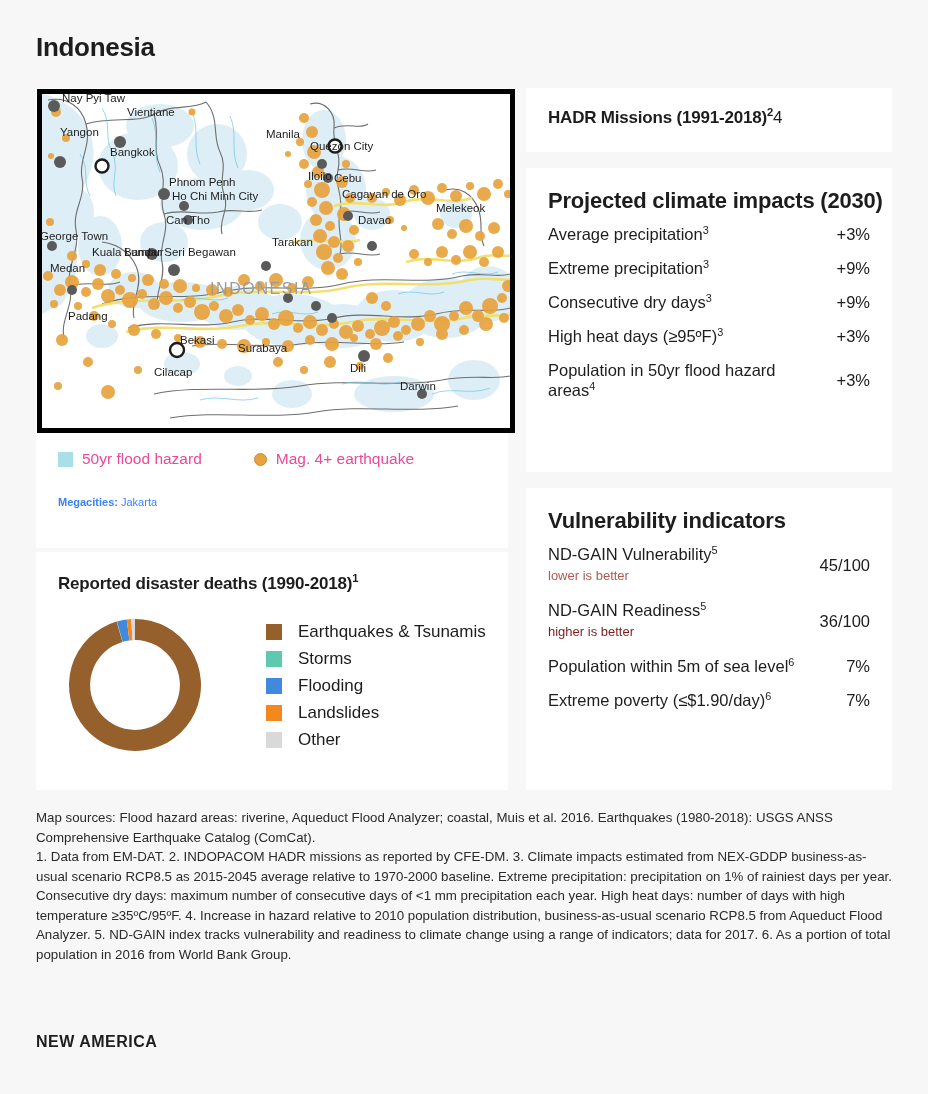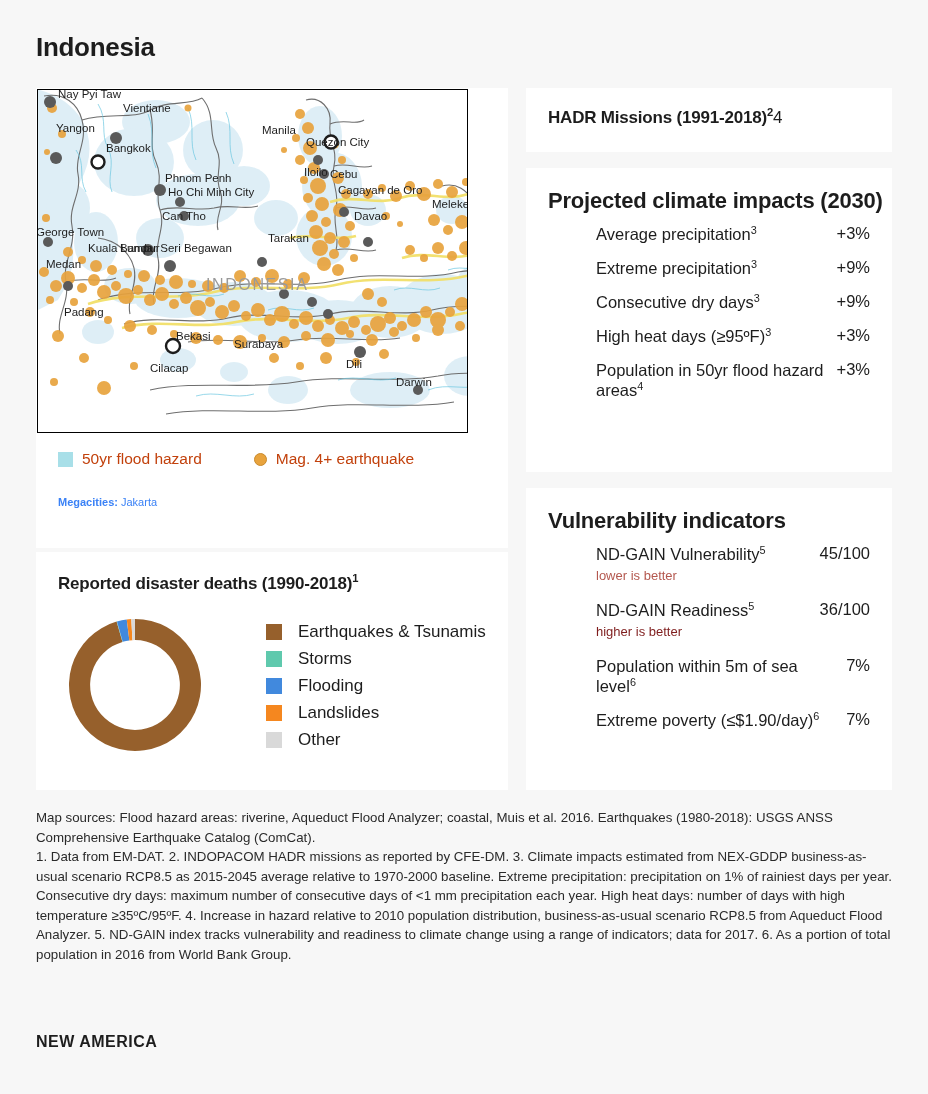--- a/index.html
+++ b/index.html
@@ -23,35 +23,35 @@
   .card { position: absolute; background: #ffffff; }
 
   #map-card      { left: 36px;  top: 88px;  width: 472px; height: 460px; }
   #donut-card    { left: 36px;  top: 552px; width: 472px; height: 238px; }
   #hadr-card     { left: 526px; top: 88px;  width: 366px; height: 64px; }
   #climate-card  { left: 526px; top: 168px; width: 366px; height: 304px; }
   #vuln-card     { left: 526px; top: 488px; width: 366px; height: 302px; }
 
   
   .map-frame {
-    position: absolute; left: 1px; top: 1px; width: 431px; height: 344px;
-    overflow: hidden; background: #fdfdfd; border: 1px solid #000000;
+    position: absolute; left: 1px; top: 1px; width: 478px; height: 344px;
+    overflow: hidden; background: #fdfdfd; border: 5px solid #000000;
     box-sizing: border-box;
   }
   .map-svg { display: block; }
 
   .map-legend {
     position: absolute; left: 22px; top: 362px; width: 440px;
   }
   .legend-row { display: flex; align-items: center; gap: 10px; }
   .legend-item { display: flex; align-items: center; gap: 9px; }
   .legend-item + .legend-item { margin-left: 42px; }
   .sw-square { width: 15px; height: 15px; display: inline-block; background: #a8dfe8; }
   .sw-dot { width: 13px; height: 13px; border-radius: 50%; background: #e8a33d; display:inline-block; border:1px solid #c98a2c; box-sizing:border-box;}
-  .legend-label { font-size: 15.5px; color: #c2410c; }
+  .legend-label { font-size: 15.5px; color: #ec4899; }
   .megacities { margin-top: 28px; font-size: 11px; color: #3b82f6; }
   .megacities b { font-weight: bold; }
 
   
   .card-title {
     font-size: 17px; font-weight: bold; color: #1d1d1d; letter-spacing: -0.2px;
   }
   #donut-title { position: absolute; left: 22px; top: 22px; }
   .donut-wrap { position: absolute; left: 24px; top: 58px; }
   .donut-legend { position: absolute; left: 230px; top: 66px; }
@@ -66,23 +66,22 @@
   }
   .hadr-row {
     position: absolute; left: 22px; top: 20px; width: 322px;
     display: flex; justify-content: flex-start; align-items: baseline;
   }
   .hadr-label { font-size: 17px; font-weight: bold; letter-spacing: -0.2px; }
   .hadr-value { font-size: 17px; color: #1d1d1d; }
 
   .stat-list { position: absolute; left: 22px; top: 56px; width: 322px; }
   .stat-row {
-    display: flex; justify-content: space-between; align-items: flex-start;
+    display: flex; justify-content: space-between; align-items: center;
     margin-bottom: 14px;
-    margin-left: 48px;
   }
   .stat-label { font-size: 16.5px; line-height: 20px; color: #1d1d1d; max-width: 250px;}
   .stat-value { font-size: 16.5px; color: #1d1d1d; white-space: nowrap; padding-left: 8px;}
   .sub-note { font-size: 13px; margin-top: 2px; }
   .sub-lower { color: #b4584f; }
   .sub-higher { color: #7f1d1d; }
   sup { font-size: 0.66em; vertical-align: super; line-height: 0; }
 
   
   .footnotes {

